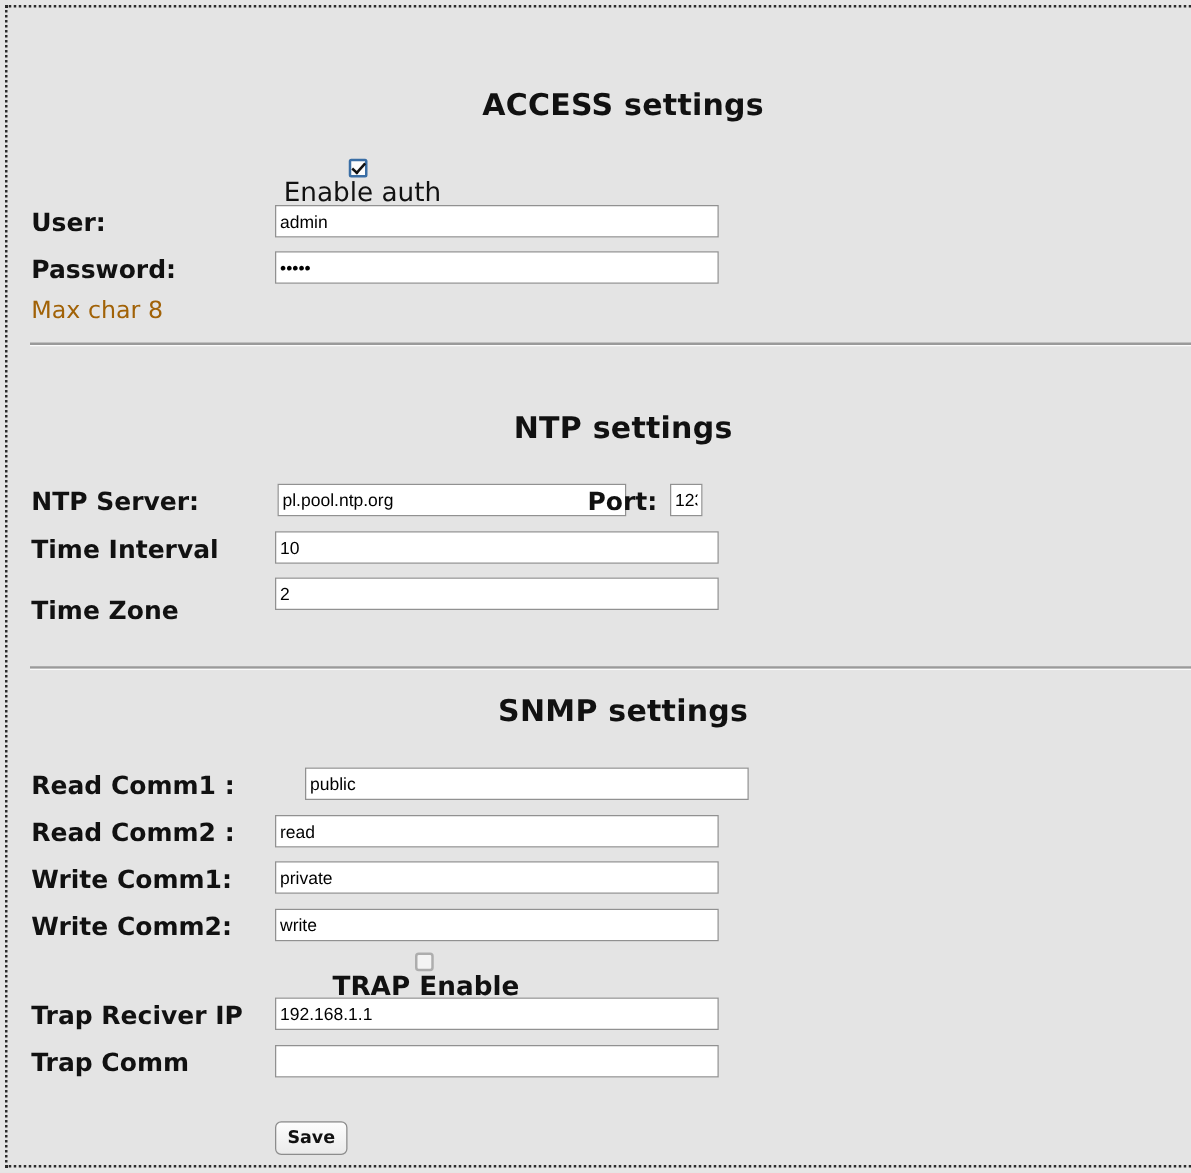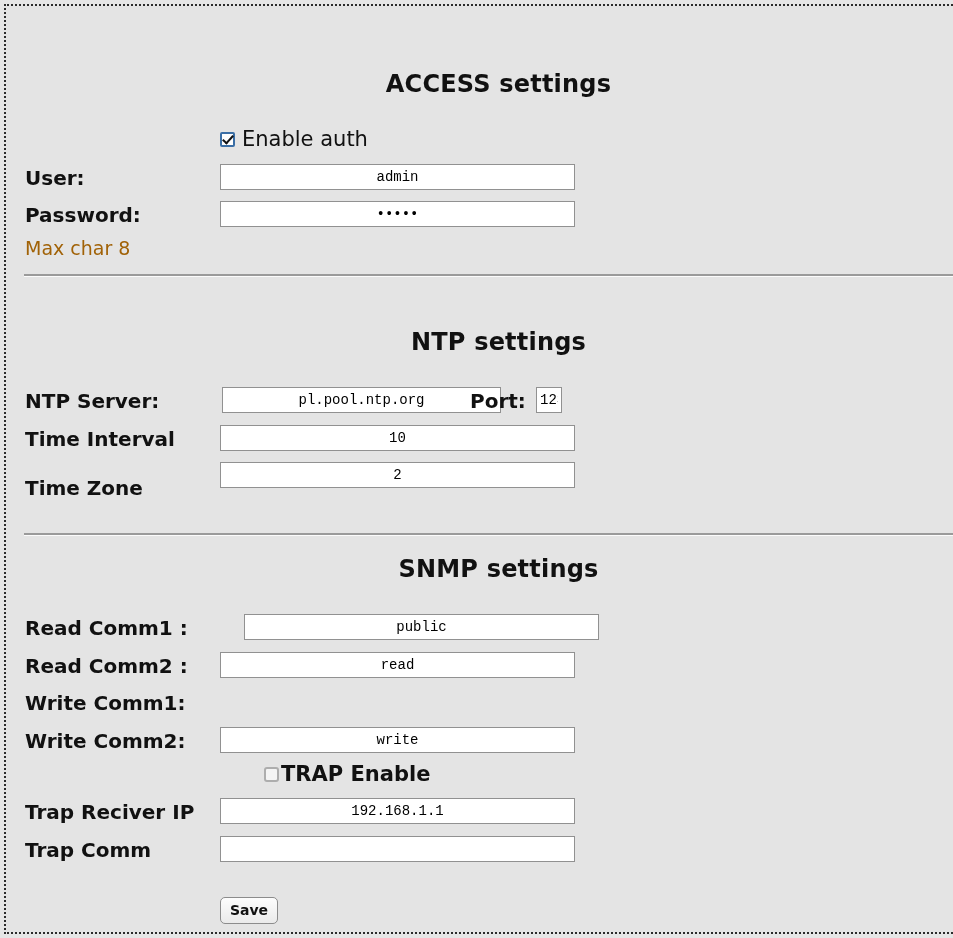--- a/index.html
+++ b/index.html
@@ -73,45 +73,45 @@
   }
 
   
   input.txt {
     position: absolute;
     box-sizing: border-box;
     height: 26px;
     background: #ffffff;
     border: 1px solid #919191;
     border-radius: 0;
-    font-family: Liberation Mono, monospace;
+    font-family: Liberation Sans, sans-serif;
     font-size: 14px;
     color: #000;
     padding: 0 3px;
     outline: none;
-    text-align: center;
   }
   input.txt.wide  { left: 214px; width: 355px; }
   input.txt.ntpsrv{ left: 216px; width: 279px; }
   input.txt.port  { left: 530px; width: 26px; }
 
   .port-label {
     position: absolute;
     left: 464px;
     font-size: 20px;
     font-weight: bold;
     color: #111;
     line-height: 28px;
   }
 
   
   .cb-row {
     position: absolute;
     display: flex;
     align-items: center;
+    flex-direction: column;
   }
   .cbox {
     display: inline-block;
     width: 15px;
     height: 15px;
     box-sizing: border-box;
     background: #fdfdfd;
     position: relative;
     flex: 0 0 auto;
   }
@@ -203,20 +203,21 @@
 
   <div class="section-title" style="top:549px;">SNMP settings</div>
 
   <div class="fld-label" style="top:608px;">Read Comm1 :</div>
   <input class="txt wide" style="top: 608px; margin-left: 24px;" type="text" value="public">
 
   <div class="fld-label" style="top:646px;">Read Comm2 :</div>
   <input class="txt wide" style="top: 646px;" type="text" value="read">
 
   <div class="fld-label" style="top:683px;">Write Comm1:</div>
+  <input class="txt wide" style="top: 683px;" type="text" value="private">
 
   <div class="fld-label" style="top:721px;">Write Comm2:</div>
   <input class="txt wide" style="top: 721px;" type="text" value="write">
 
   <div class="cb-row" style="left:214px; top:756px;margin-left:44px;">
     <span class="cbox unchecked"></span>
     <span class="cb-label bold">TRAP Enable</span>
   </div>
 
   <div class="fld-label" style="top:792px;">Trap Reciver IP</div>

